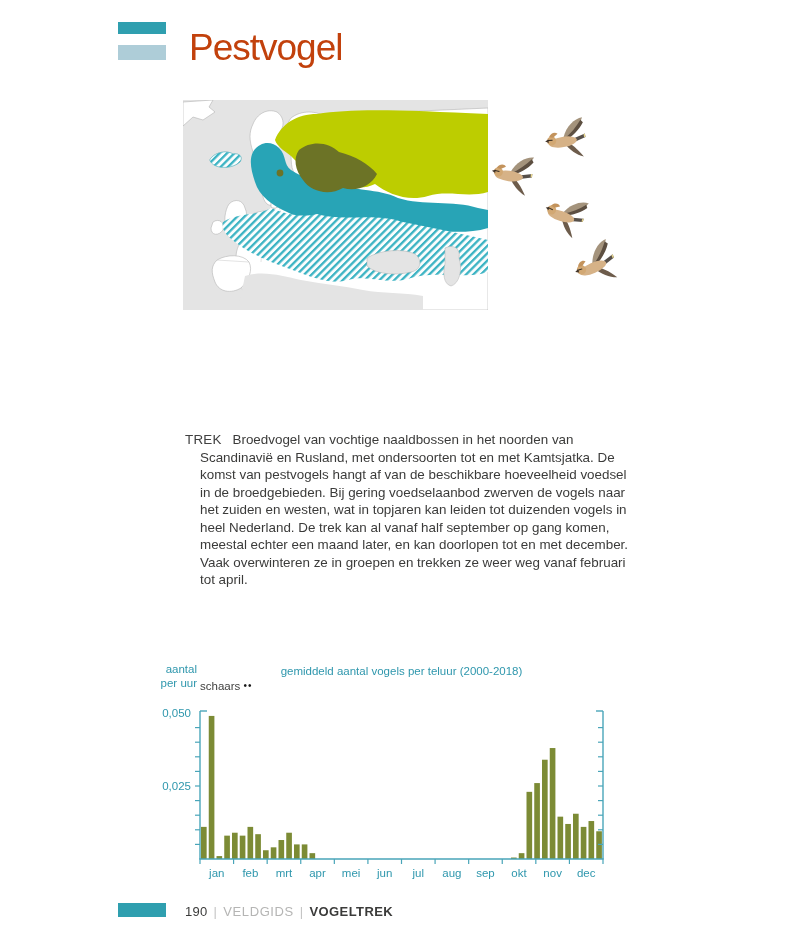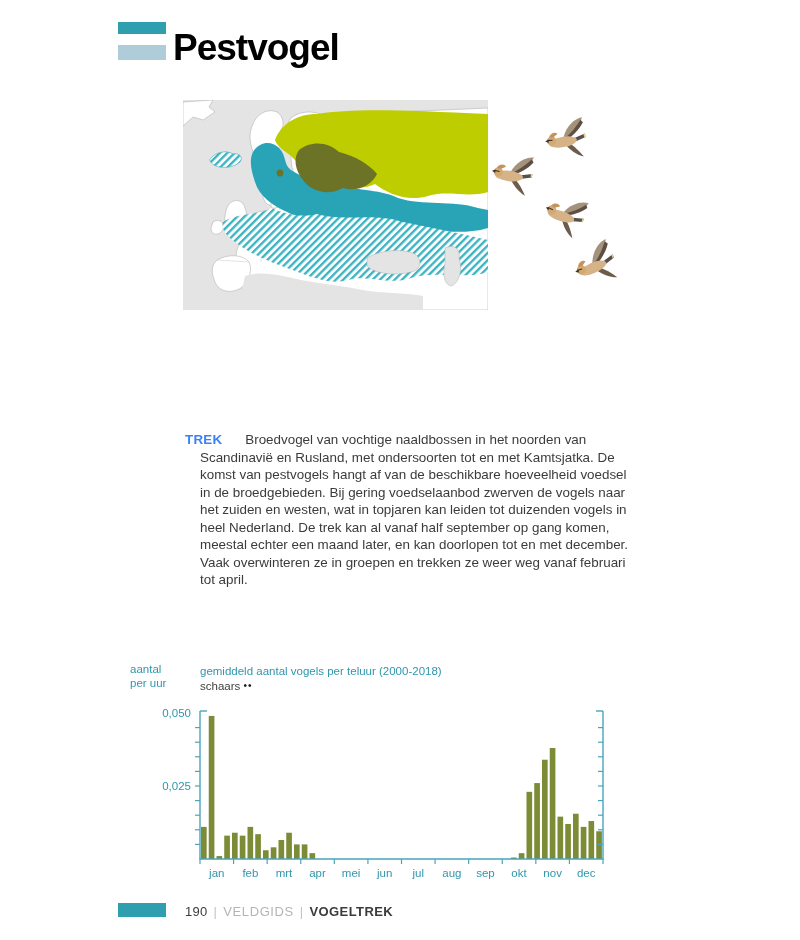--- a/index.html
+++ b/index.html
@@ -3,38 +3,38 @@
 <meta charset="utf-8">
 <style>
   * { margin:0; padding:0; box-sizing:border-box; }
   html,body { background:#ffffff; }
   body { font-family:"Liberation Sans", sans-serif; }
   .page { position:relative; width:800px; height:940px; background:#fff; margin:0 auto; overflow:hidden; }
 
   
   .logo-bar-teal  { position:absolute; left:118px; top:22px;  width:48px; height:12px; background:#2f9faf; }
   .logo-bar-light { position:absolute; left:118px; top:45px;  width:48px; height:15px; background:#aecdd8; }
-  .page-title { position:absolute; left:173px; top:27px; font-size:37px; font-weight:bold;
-                color:#000000; letter-spacing:-1px; }
+  .page-title { position:absolute; left:189px; top:27px; font-size:37px; font-weight:normal;
+                color:#c2410c; letter-spacing:-1px; }
 
   
   .map-wrap   { position:absolute; left:183px; top:100px; width:305px; height:210px; }
   .map-wrap svg { display:block; }
   .birds-wrap { position:absolute; left:487px; top:104px; width:155px; height:185px; filter:blur(0.5px); }
 
   
   .trek-block { position:absolute; left:185px; top:431px; width:449px;
                 font-size:13.4px; line-height:17.5px; color:#3b3b3a;
                 padding-left:15px; text-indent:-15px; }
-  .trek-label { color:#3b82f6; font-weight:bold; letter-spacing:0.2px; margin-right:23px; }
-
-  
-  .chart-ylabel { position:absolute; left:130px; top:662px; width:67px; 
+  .trek-label { color:#404040; font-weight:normal; letter-spacing:0.2px; margin-right:11px; }
+
+  
+  .chart-ylabel { position:absolute; left:130px; top:662px; width:67px; text-align:right;
                   font-size:11.5px; line-height:14px; color:#2f97ad; white-space:pre-line; }
-  .chart-title  { position:absolute; left:200px; top:665px; width:403px; text-align:left;
+  .chart-title  { position:absolute; left:200px; top:665px; width:403px; text-align:center;
                   font-size:11.5px; color:#2f97ad; }
   .chart-sub    { position:absolute; left:200px; top:680px; width:403px; text-align:left;
                   font-size:11.5px; color:#3f3f3e; }
   .chart-sub .dots { color:#1a1a1a; letter-spacing:1px; font-size:10px; vertical-align:1px; }
   .chart-svg { position:absolute; left:140px; top:655px; }
   .chart-svg text { font-family:"Liberation Sans", sans-serif; }
 
   
   .footer-bar { position:absolute; left:118px; top:903px; width:48px; height:14px; background:#2f9faf; }
   .footer-text { position:absolute; left:185px; top:904px; font-size:13px; color:#3b3b3a; letter-spacing:0.3px; }

